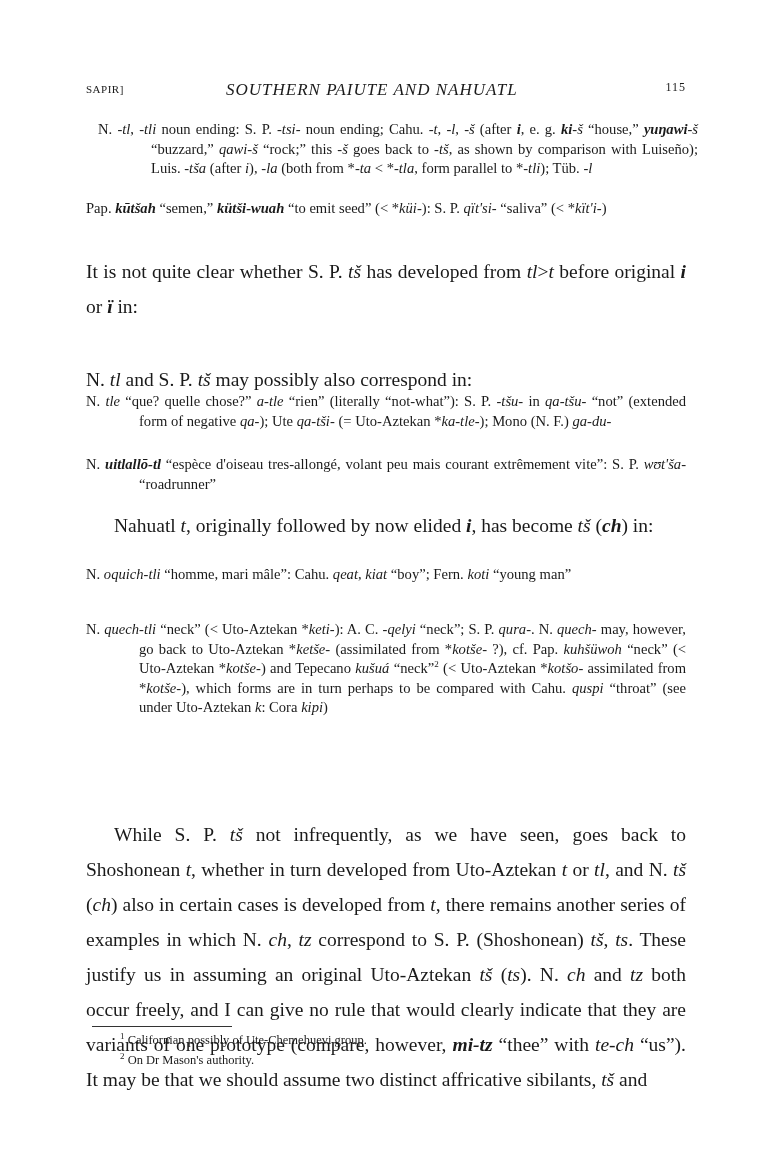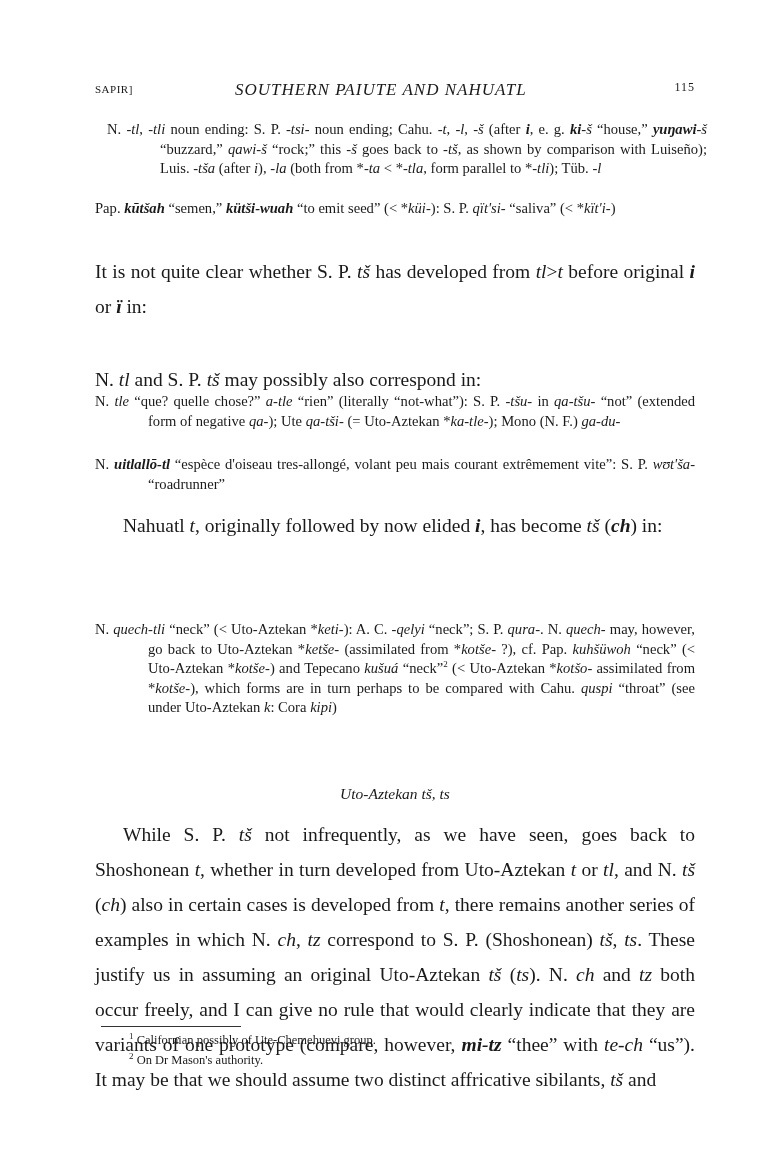--- a/index.html
+++ b/index.html
@@ -1,18 +1,18 @@
 <!DOCTYPE html>
 <html><head>
 <meta charset="utf-8">
 <style>
   html, body { margin: 0; padding: 0; background: #ffffff; }
   body { width: 760px; height: 1168px; position: relative; overflow: hidden;
          font-family: "Liberation Serif", "DejaVu Serif", serif; color: #1a1a1a; }
-  .page { position: absolute; left: 13px; top: 0; width: 624px; height: 1168px; }
+  .page { position: absolute; left: 4px; top: 0; width: 624px; height: 1168px; }
   .hdr { position: absolute; top: 80px; left: 82px; width: 600px; height: 20px; }
   .hdr-left { position: absolute; left: 0; top: 3px; font-size: 11px; letter-spacing: 0.5px; }
   .hdr-center { position: absolute; left: 140px; top: 0; font-size: 17px; font-style: italic; letter-spacing: 1px; }
   .hdr-right { position: absolute; right: 0; top: 0; font-size: 12px; letter-spacing: 1px; }
 
   .small { font-size: 14.6px; line-height: 19.5px; text-align: justify; }
   .big { font-size: 19.5px; line-height: 35px; text-align: justify; }
   .entry { position: absolute; left: 82px; width: 600px; }
   .entry .ind { padding-left: 53px; text-indent: -53px; }
   i, .it { font-style: italic; }
@@ -57,26 +57,28 @@
   </div>
 
   <div class="entry small" style="top:455px;">
     <div class="ind">N. <b class="b">uitlallō-tl</b> “espèce d'oiseau tres-allongé, volant peu mais courant extrêmement vite”: S. P. <i>wʊt'ša-</i> “roadrunner”</div>
   </div>
 
   <div class="entry big" style="top:508px; text-indent:28px;">
     <div>Nahuatl <i>t</i>, originally followed by now elided <b class="b">i</b>, has become <i>tš</i> (<b class="b">ch</b>) in:</div>
   </div>
 
+  <div class="entry small" style="top:565px;">
+    <div class="ind">N. <i>oquich-tli</i> “homme, mari mâle”: Cahu. <i>qeat</i>, <i>kiat</i> “boy”; Fern. <i>koti</i> “young man”</div>
+  </div>
 
   <div class="entry small" style="top:604px;margin-top:16px;">
     <div class="ind">N. <i>quech-tli</i> “neck” (&lt; Uto-Aztekan *<i>keti-</i>): A. C. <i>-qelyi</i> “neck”; S. P. <i>qura-</i>. N. <i>quech-</i> may, however, go back to Uto-Aztekan *<i>ketše-</i> (assimilated from *<i>kotše-</i> ?), cf. Pap. <i>kuhšüwoh</i> “neck” (&lt; Uto-Aztekan *<i>kotše-</i>) and Tepecano <i>kušuá</i> “neck”<sup>2</sup> (&lt; Uto-Aztekan *<i>kotšo-</i> assimilated from *<i>kotše-</i>), which forms are in turn perhaps to be compared with Cahu. <i>quspi</i> “throat” (see under Uto-Aztekan <i>k</i>: Cora <i>kipi</i>)</div>
   </div>
 
-  <div class="sec-title">Uto-Aztekan tš, ts</div>
 
   <div class="entry big" style="top:817px; text-indent:28px;">
     <div>While S. P. <i>tš</i> not infrequently, as we have seen, goes back to Shoshonean <i>t</i>, whether in turn developed from Uto-Aztekan <i>t</i> or <i>tl</i>, and N. <i>tš</i> (<i>ch</i>) also in certain cases is developed from <i>t</i>, there remains another series of examples in which N. <i>ch</i>, <i>tz</i> correspond to S. P. (Shoshonean) <i>tš</i>, <i>ts</i>. These justify us in assuming an original Uto-Aztekan <i>tš</i> (<i>ts</i>). N. <i>ch</i> and <i>tz</i> both occur freely, and I can give no rule that would clearly indicate that they are variants of one prototype (compare, however, <b class="b">mi-tz</b> “thee” with <i>te-ch</i> “us”). It may be that we should assume two distinct affricative sibilants, <i>tš</i> and</div>
   </div>
 
   <div class="rule"></div>
 
   <div class="fn" style="top:1033px;">
     <sup>1</sup>
     <span>Californian possibly of Ute-Chemehuevi group.</span>

